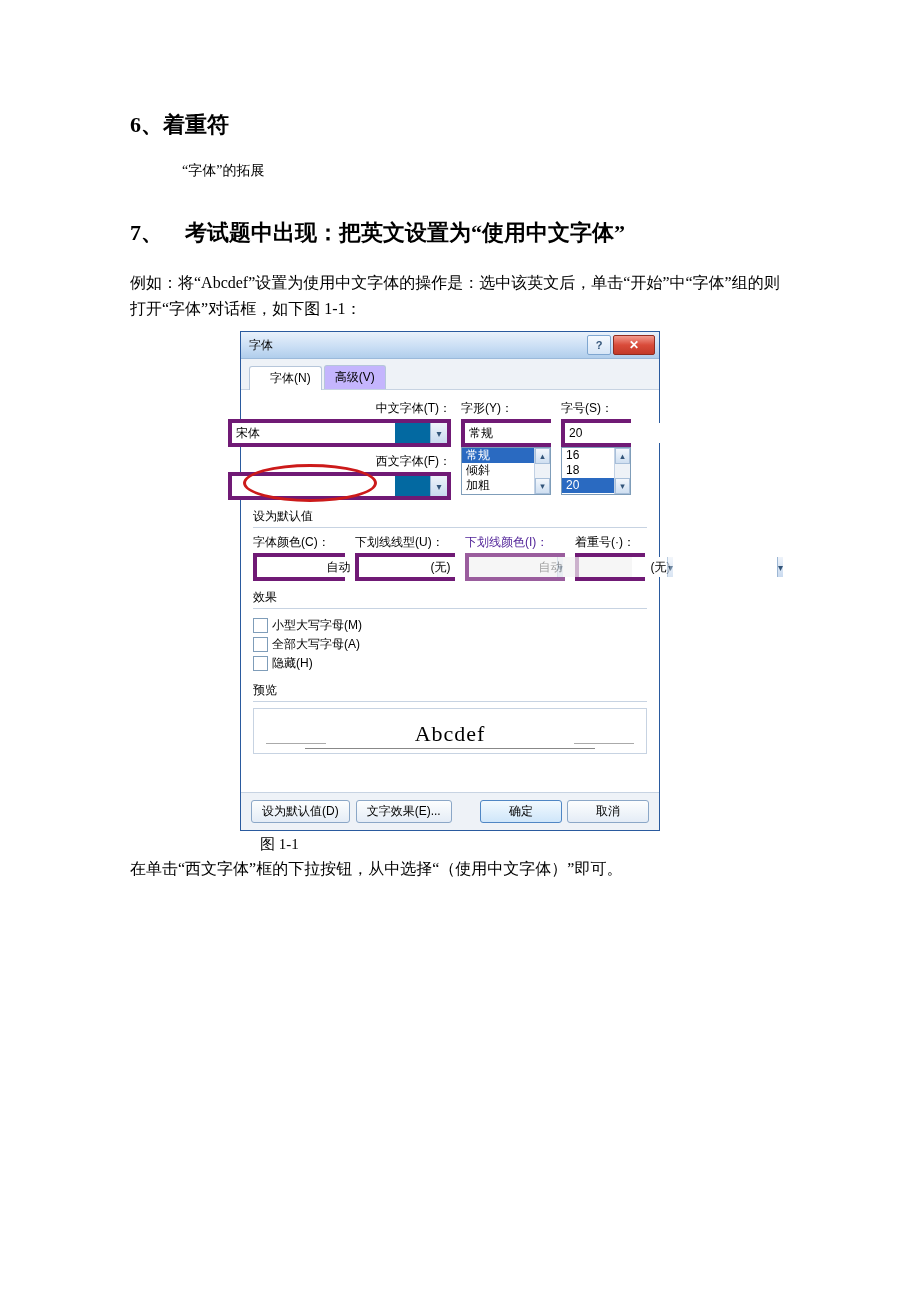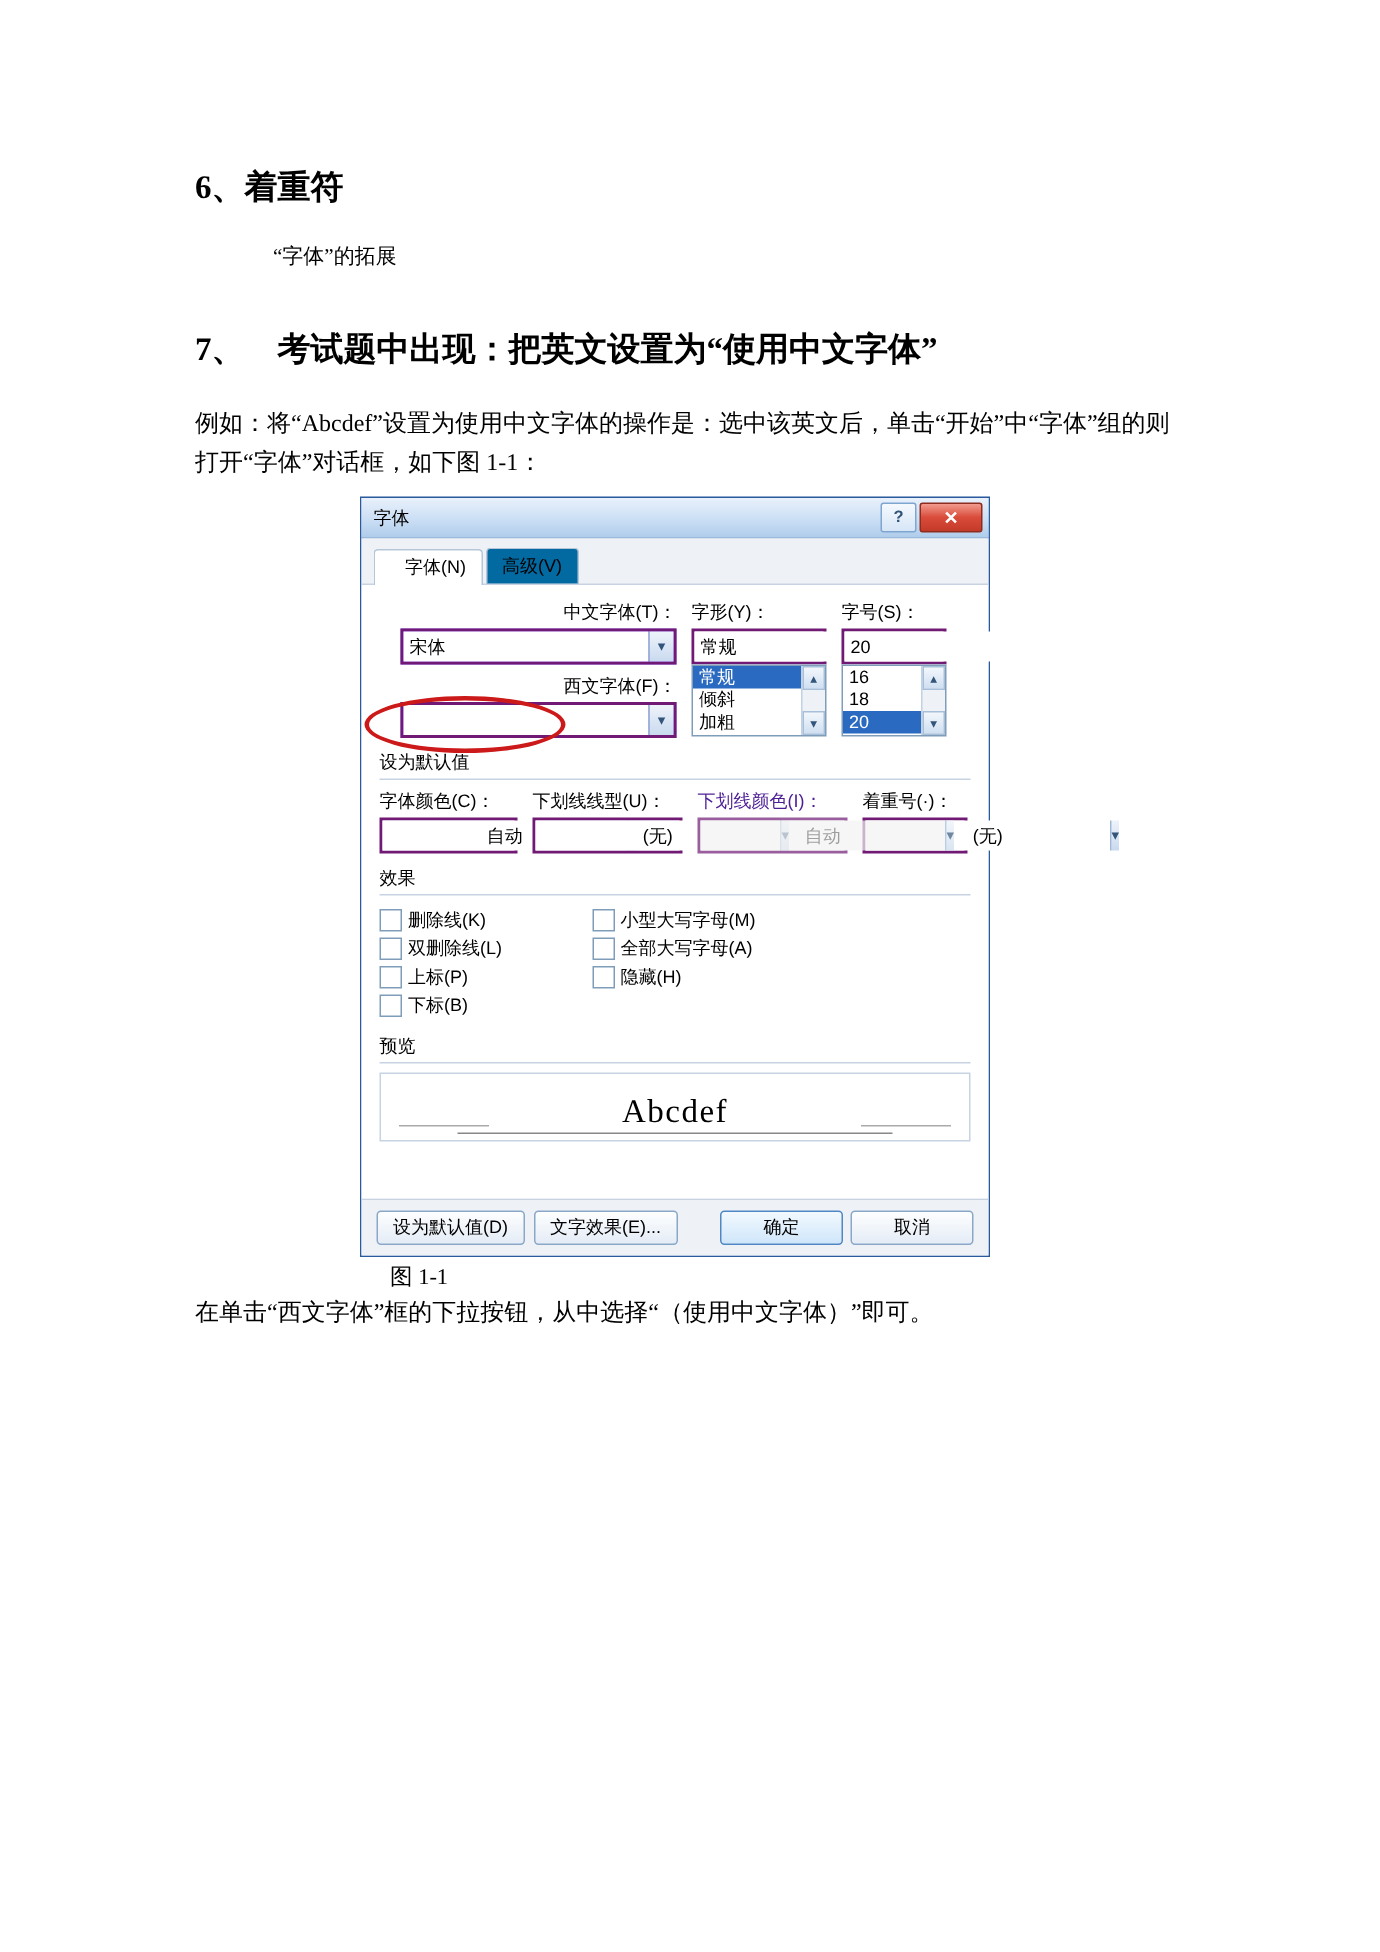--- a/index.html
+++ b/index.html
@@ -85,21 +85,21 @@
   }
   .dlg-tabs {
     display: flex;
     padding: 6px 8px 0 8px;
     gap: 2px;
     background: #eef2f7;
     border-bottom: 1px solid #c7d3e2;
   }
   .dlg-tab {
     padding: 3px 10px;
-    background: #0369a1;
+    background: #c4b5fd;
     border: 1px solid #b6c6da;
     border-bottom: none;
     border-radius: 3px 3px 0 0;
     font-size: 12px;
     position: relative;
   }
   .dlg-tab.active {
     background: #ffffff;
     top: 1px;
     padding-left: 20px;
@@ -112,22 +112,23 @@
   .row {
     display: flex;
     gap: 10px;
   }
   .col { display:flex; flex-direction:column; }
   .lbl { font-size: 12px; color:#000; margin-bottom:2px; }
 
   .combo {
     display:flex; align-items:stretch;
     height:20px;
-    border:2px solid #701a75;
-    background:#8b5cf6;
+    border:4px solid #701a75;
+    background:#0369a1;
+    gap:35px;
   }
   .combo input {
     flex:1; border:none; padding:0 4px; font-size:12px; outline:none;
     font-family: inherit;
   }
   .combo .arrow {
     width:16px;
     background: linear-gradient(#eef3fa,#c9daef);
     border-left:1px solid #9db7d4;
     display:flex;align-items:center;justify-content:center;
@@ -355,38 +356,20 @@
               <div class="arrow">▾</div>
             </div>
           </div>
         </div>
 
         
         <span class="fieldset-label">效果</span>
         <hr class="hr-line">
 
         <div class="effects">
-          <div class="chk-col">
-            <label>
-                <span class="chk"></span>
-                <span>删除线(K)</span>
-              </label>
-            <label>
-                <span class="chk"></span>
-                <span>双删除线(L)</span>
-              </label>
-            <label>
-                <span class="chk"></span>
-                <span>上标(P)</span>
-              </label>
-            <label>
-                <span class="chk"></span>
-                <span>下标(B)</span>
-              </label>
-          </div>
           <div class="chk-col">
             <label>
                 <span class="chk"></span>
                 <span>小型大写字母(M)</span>
               </label>
             <label>
                 <span class="chk"></span>
                 <span>全部大写字母(A)</span>
               </label>
             <label>

